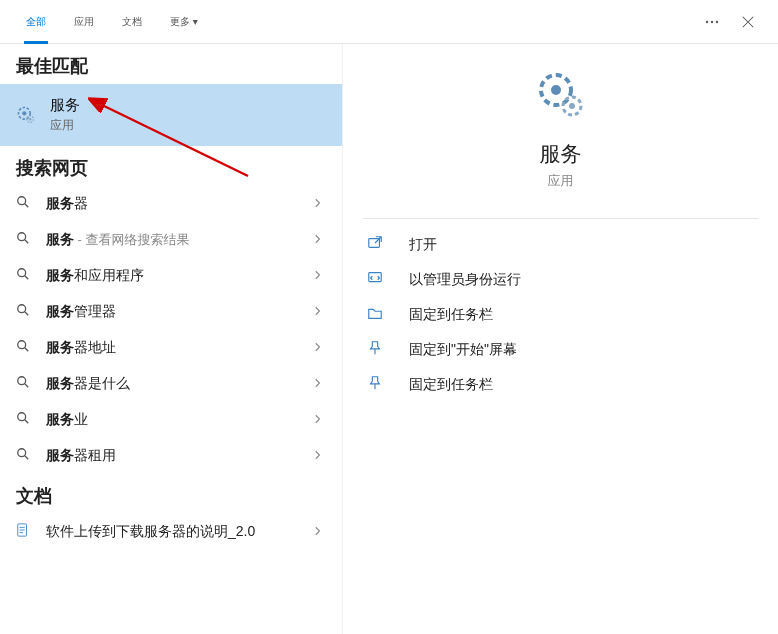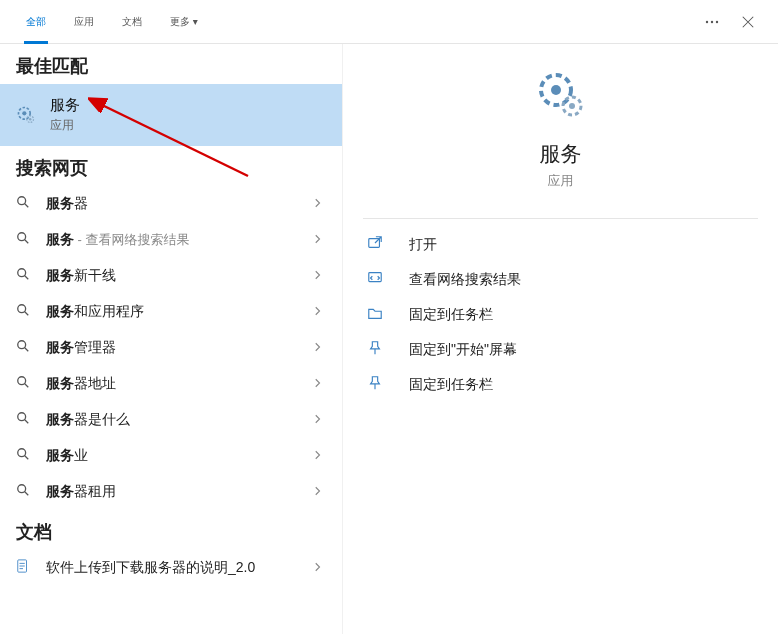--- a/index.html
+++ b/index.html
@@ -104,30 +104,20 @@
           <span class="list-text"><b>服务</b><span class="dim"> - 查看网络搜索结果</span></span>
           <span class="chevron"><svg viewBox="0 0 16 16" width="12" height="12" fill="none" stroke="currentColor" stroke-width="1.5">
               <path d="M5 3l5 5-5 5"></path>
             </svg></span>
         </div>
         <div class="list-item">
           <span class="list-icon"><svg viewBox="0 0 16 16" width="14" height="14" fill="none" stroke="currentColor" stroke-width="1.5">
               <circle cx="6.5" cy="6.5" r="4.5"></circle>
               <line x1="10" y1="10" x2="14" y2="14"></line>
             </svg></span>
-          <span class="list-text"><b>服务</b>新干线</span>
-          <span class="chevron"><svg viewBox="0 0 16 16" width="12" height="12" fill="none" stroke="currentColor" stroke-width="1.5">
-              <path d="M5 3l5 5-5 5"></path>
-            </svg></span>
-        </div>
-        <div class="list-item">
-          <span class="list-icon"><svg viewBox="0 0 16 16" width="14" height="14" fill="none" stroke="currentColor" stroke-width="1.5">
-              <circle cx="6.5" cy="6.5" r="4.5"></circle>
-              <line x1="10" y1="10" x2="14" y2="14"></line>
-            </svg></span>
           <span class="list-text"><b>服务</b>和应用程序</span>
           <span class="chevron"><svg viewBox="0 0 16 16" width="12" height="12" fill="none" stroke="currentColor" stroke-width="1.5">
               <path d="M5 3l5 5-5 5"></path>
             </svg></span>
         </div>
         <div class="list-item">
           <span class="list-icon"><svg viewBox="0 0 16 16" width="14" height="14" fill="none" stroke="currentColor" stroke-width="1.5">
               <circle cx="6.5" cy="6.5" r="4.5"></circle>
               <line x1="10" y1="10" x2="14" y2="14"></line>
             </svg></span>
@@ -215,21 +205,21 @@
               <rect x="2" y="4" width="12" height="10" rx="1"></rect>
               <path d="M10 2h6v6M16 2l-7 7"></path>
             </svg></span>
           <span>打开</span>
         </div>
         <div class="action">
           <span class="action-icon"><svg viewBox="0 0 18 18" width="16" height="16" fill="none" stroke="currentColor" stroke-width="1.3">
               <rect x="2" y="3" width="14" height="10" rx="1"></rect>
               <path d="M6 7l-2 2 2 2M12 7l2 2-2 2"></path>
             </svg></span>
-          <span>查看网络搜索结果</span>
+          <span>以管理员身份运行</span>
         </div>
         <div class="action">
           <span class="action-icon"><svg viewBox="0 0 18 18" width="16" height="16" fill="none" stroke="currentColor" stroke-width="1.3">
               <path d="M2 5h5l2 2h7v8H2z"></path>
             </svg></span>
           <span>固定到任务栏</span>
         </div>
         <div class="action">
           <span class="action-icon"><svg viewBox="0 0 18 18" width="16" height="16" fill="none" stroke="currentColor" stroke-width="1.3">
               <path d="M6 2h6v5l2 3H4l2-3zM9 10v6"></path>

